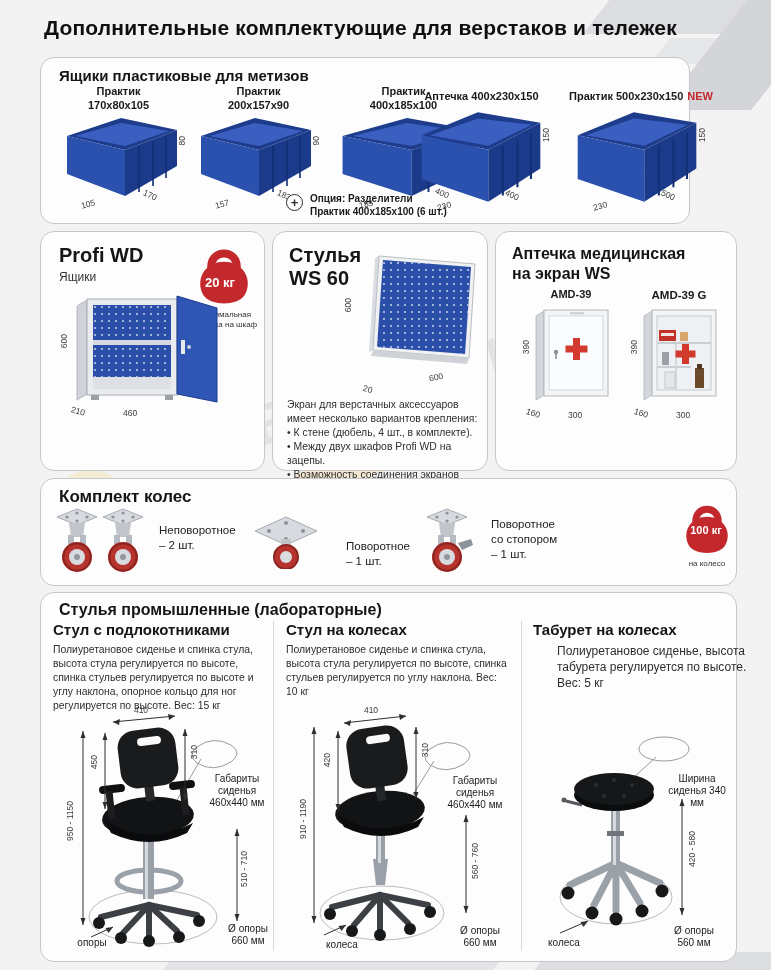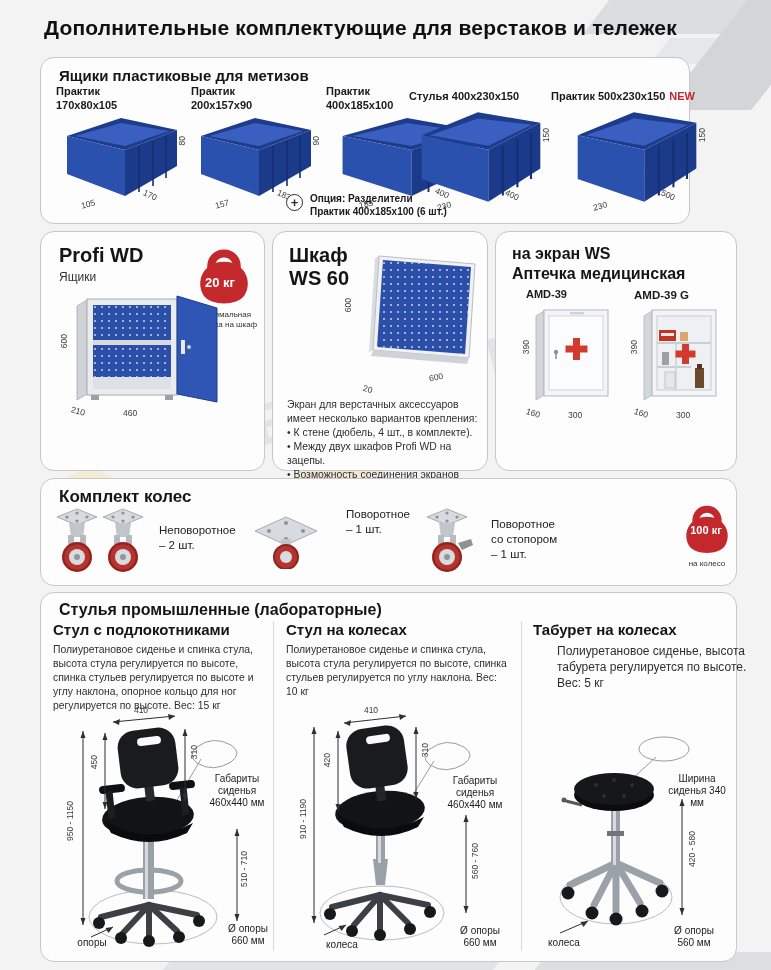--- a/index.html
+++ b/index.html
@@ -3,21 +3,21 @@
 <meta charset="utf-8">
 <style>
   *{margin:0;padding:0;box-sizing:border-box}
   body{font-family:"Liberation Sans",sans-serif;background:#e9eaec}
   #page{position:relative;width:771px;height:970px;background:#f3f3f4;overflow:hidden;color:#222}
   .deco{position:absolute;transform:skewX(-38deg)}
   .panel{position:absolute;background:#fdfdfd;border:1px solid #c7c7c7;border-radius:14px}
   .abs{position:absolute}
   h1.title{position:absolute;left:44px;top:16px;font-size:21px;font-weight:800;color:#101010;letter-spacing:.2px}
   .ptitle{position:absolute;font-size:16px;font-weight:800;color:#151515}
-  .prodlabel{position:absolute;font-size:11px;font-weight:700;line-height:1.25;color:#1a1a1a}
+  .prodlabel{position:absolute;font-size:11px;font-weight:700;text-align:center;line-height:1.25;color:#1a1a1a}
   .badge-new{color:#c3282d;font-weight:800;margin-left:4px}
   .dim{position:absolute;font-size:8.5px;color:#3a3a3a;white-space:nowrap}
   .dimv{writing-mode:vertical-rl;transform:rotate(180deg)}
   .note{position:absolute;font-size:10px;line-height:1.22;text-align:center;color:#1c1c1c}
   .body-txt{position:absolute;font-size:10.8px;line-height:1.34;color:#2e2e2e}
   .kb-wrap{position:absolute;text-align:center}
   .kb-wrap svg{display:block;margin:0 auto}
   .kb-text{position:absolute;color:#fff;font-weight:800;text-align:center;line-height:1.05}
   .kb-cap{font-size:8px;line-height:1.2;color:#333;text-align:center;margin-top:2px}
   .wl{position:absolute;font-size:11.5px;line-height:1.3;color:#222}
@@ -109,21 +109,21 @@
     </div>
     <div class="prodlabel" style="left:150px;top:27px;width:135px">
       <span style="display:block">Практик</span>
       <span style="display:block">200x157x90</span>
     </div>
     <div class="prodlabel" style="left:285px;top:27px;width:155px">
       <span style="display:block">Практик</span>
       <span style="display:block">400x185x100</span>
     </div>
     <div class="prodlabel" style="left:368px;top:32px;width:145px">
-      <span>Стулья 400x230x150</span>
+      <span>Аптечка 400x230x150</span>
     </div>
     <div class="prodlabel" style="left:510px;top:32px;width:180px">
       <span>Практик 500x230x150</span><span class="badge-new">NEW</span>
     </div>
 
     <div class="abs" style="left:18px;top:52px;width:124px;height:96px">
       <svg width="124" height="92" viewBox="0 0 124 92">
           <use href="#bin-sm"></use>
         </svg>
       <span class="dim" style="left:22px;bottom:-3px;transform:rotate(-14deg)">105</span>
@@ -204,21 +204,21 @@
       </svg>
       <span class="dim dimv" style="left:-2px;top:44px">600</span>
       <span class="dim" style="left:10px;bottom:-4px;transform:rotate(16deg)">210</span>
       <span class="dim" style="left:62px;bottom:-6px">460</span>
     </div>
 
   </section>
 
   <section class="panel" id="p-screen" style="left:272px;top:231px;width:216px;height:240px">
     <div class="ptitle" style="left:16px;top:12px;font-size:20px;line-height:1.15">
-      <span style="display:block">Шкаф</span>
+      <span style="display:block">Стулья</span>
       <span style="display:block">WS 60</span>
     </div>
 
     <div class="abs" style="left:72px;top:14px;width:140px;height:150px">
       <svg width="135" height="135" viewBox="0 0 135 135" style="margin-left:8px">
         <polygon points="22,12 26,10 20,104 16,106" fill="#d9dce0"></polygon>
         <polygon points="26,10 122,18 116,112 20,104" fill="#f0f1f3" stroke="#b9bec3"></polygon>
         <polygon points="30,14 118,21 112,108 24,101" fill="#2b4fa8"></polygon>
         <polygon points="30,14 118,21 112,108 24,101" fill="url(#peg)"></polygon>
         <polygon points="20,104 116,112 114,118 18,110" fill="#cfd3d7"></polygon>
@@ -231,22 +231,22 @@
     <div class="body-txt" style="left:14px;top:166px;width:192px;font-size:10.4px">
       <span style="display:block">Экран для верстачных аксессуаров имеет несколько вариантов крепления:</span>
       <span style="display:block">• К стене (дюбель, 4 шт., в комплекте).</span>
       <span style="display:block">• Между двух шкафов Profi WD на зацепы.</span>
       <span style="display:block;padding-left:8px;text-indent:-8px">• Возможность соединения экранов между собой за зацепы.</span>
     </div>
   </section>
 
   <section class="panel" id="p-aid" style="left:495px;top:231px;width:242px;height:240px">
     <div class="ptitle" style="left:16px;top:12px;font-size:16px;line-height:1.25">
+      <span style="display:block">Аптечка медицинская</span>
       <span style="display:block">на экран WS</span>
-      <span style="display:block">Аптечка медицинская</span>
     </div>
     <div class="prodlabel" style="left:30px;top:56px;width:90px;font-size:11px">AMD-39</div>
     <div class="prodlabel" style="left:138px;top:56px;width:90px;font-size:11.5px">AMD-39 G</div>
 
     <div class="abs" style="left:28px;top:70px;width:96px;height:110px">
       <svg width="90" height="100" viewBox="0 0 90 100" style="margin-left:6px">
         <polygon points="6,14 14,9 14,93 6,98" fill="#d3d7db" stroke="#aeb3b8" stroke-width="0.8"></polygon>
         <rect x="14" y="8" width="64" height="86" fill="#f3f4f6" stroke="#b3b8bd"></rect>
         <rect x="19" y="14" width="54" height="74" fill="#fbfcfd" stroke="#d3d7da"></rect>
         <rect x="40" y="10" width="14" height="2.4" fill="#d0d4d8"></rect>
@@ -295,21 +295,21 @@
         <use href="#caster-up"></use>
       </svg>
     <div class="wl" style="left:118px;top:44px">
       <span style="display:block">Неповоротное</span>
       <span style="display:block">– 2 шт.</span>
     </div>
 
     <svg class="abs" width="74" height="60" viewBox="0 0 74 60" style="left:208px;top:30px">
         <use href="#caster-flat"></use>
       </svg>
-    <div class="wl" style="left:305px;top:28px">
+    <div class="wl" style="left:305px;top:60px">
       <span style="display:block">Поворотное</span>
       <span style="display:block">– 1 шт.</span>
     </div>
 
     <svg class="abs" width="52" height="70" viewBox="0 0 52 70" style="left:382px;top:26px">
       <use href="#caster-up"></use>
       <polygon points="35,38 48,34 50,40 39,45" fill="#8d9298"></polygon>
     </svg>
     <div class="wl" style="left:450px;top:38px;width:72px">
       <span style="display:block">Поворотное со стопором</span>

